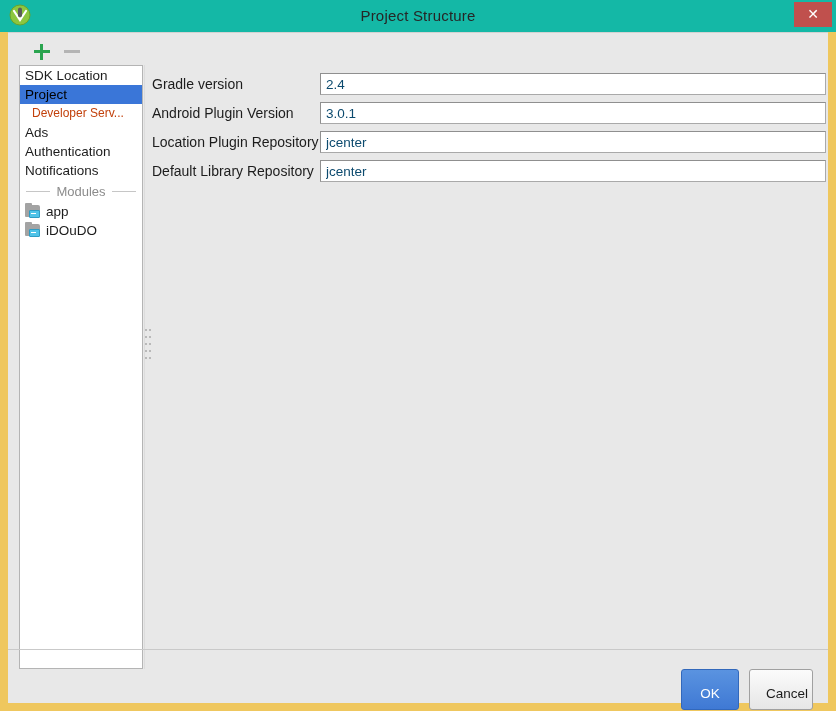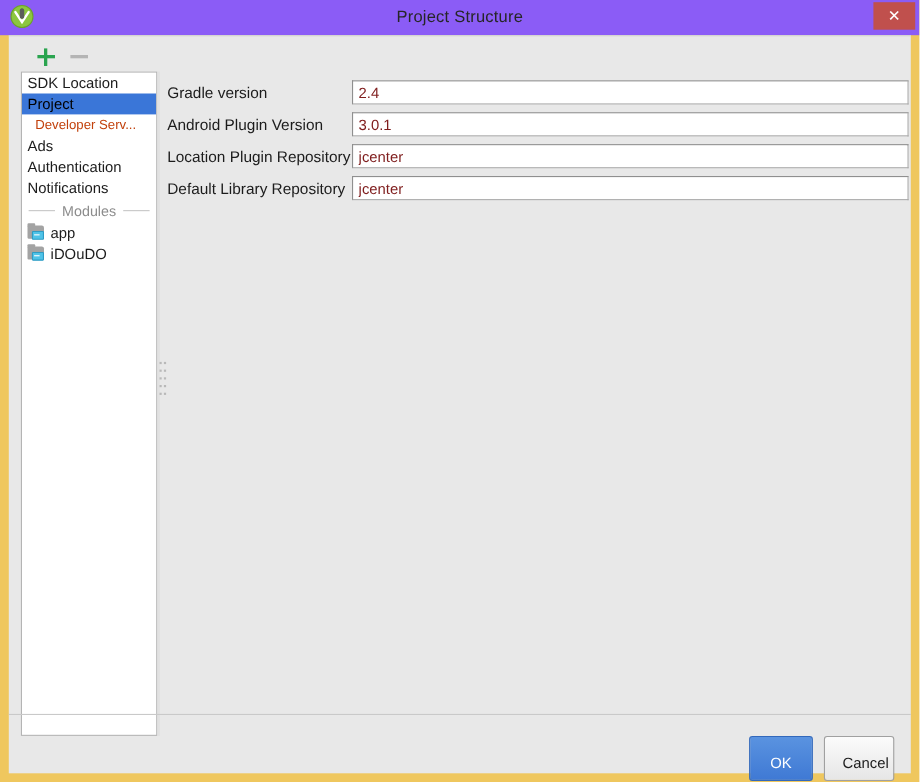--- a/index.html
+++ b/index.html
@@ -20,21 +20,21 @@
     background: #efc75e;
     overflow: hidden;
   }
 
   
   #titlebar {
     position: absolute;
     left: 0; top: 0;
     width: 836px;
     height: 32px;
-    background: #8b5cf6;
+    background: #14b8a6;
   }
   #app-icon {
     position: absolute;
     left: 9px; top: 4px;
     width: 22px; height: 22px;
   }
   #title-text {
     position: absolute;
     left: 0; top: 0;
     width: 836px;
@@ -269,21 +269,21 @@
     top: 0;
     width: 506px;
     height: 22px;
     box-sizing: border-box;
     background: #ffffff;
     border: 1px solid #a9a9a9;
     border-top-color: #8f8f8f;
     border-left-color: #8f8f8f;
     font-family: "Liberation Sans", sans-serif;
     font-size: 13.5px;
-    color: #7f1d1d;
+    color: #0c4a6e;
     padding: 0 5px;
     outline: none;
   }
 
   
   #bottom-divider {
     position: absolute;
     left: 0;
     top: 616px;
     width: 820px;

